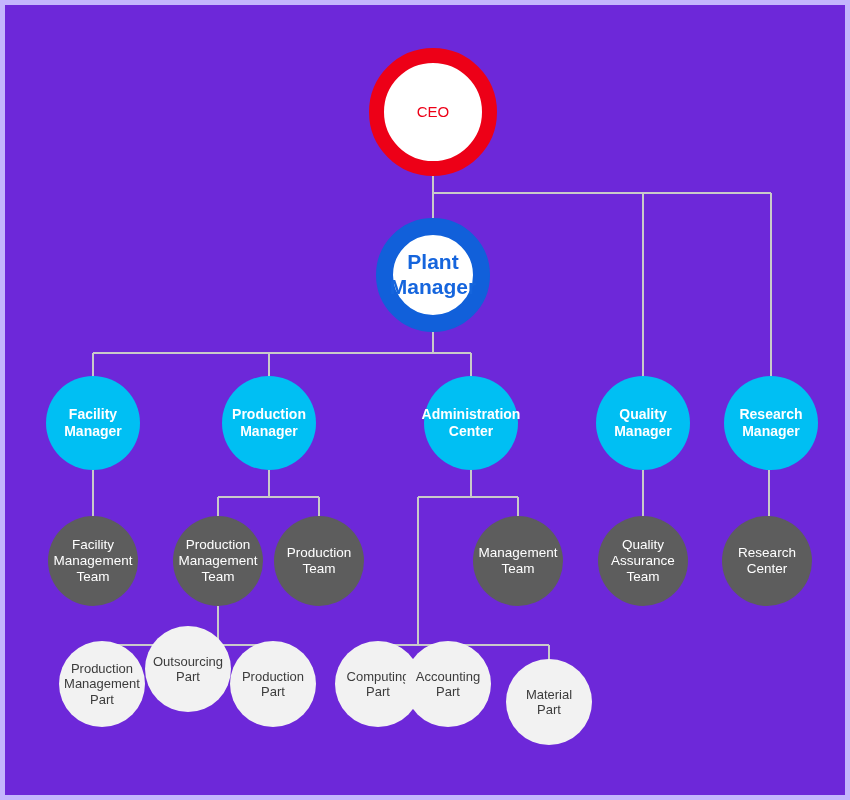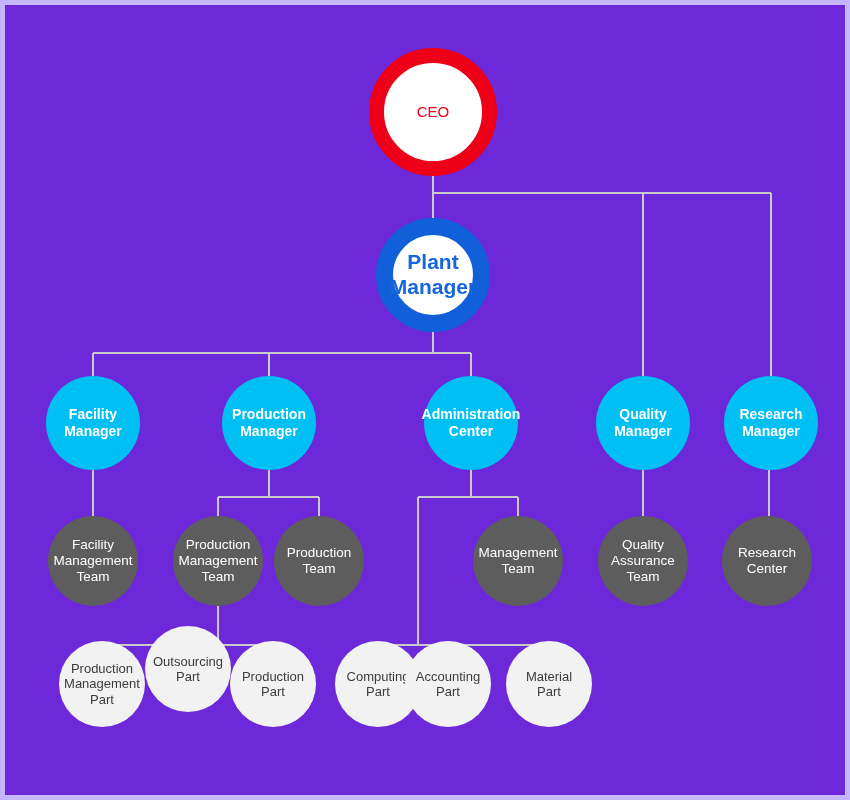--- a/index.html
+++ b/index.html
@@ -146,16 +146,16 @@
 Management
 Part</div>
       <div class="node solid-light" style="left: 140px; top: 621px; width: 86px; height: 86px;">Outsourcing
 Part</div>
       <div class="node solid-light" style="left: 225px; top: 636px; width: 86px; height: 86px;">Production
 Part</div>
       <div class="node solid-light" style="left: 330px; top: 636px; width: 86px; height: 86px;">Computing
 Part</div>
       <div class="node solid-light" style="left: 400px; top: 636px; width: 86px; height: 86px;">Accounting
 Part</div>
-      <div class="node solid-light" style="left: 501px; top: 636px; width: 86px; height: 86px;">Material
+      <div class="node solid-light" style="left: 501px; top: 654px; width: 86px; height: 86px;">Material
 Part</div>
     </div>
 </div>
 
 </body></html>

